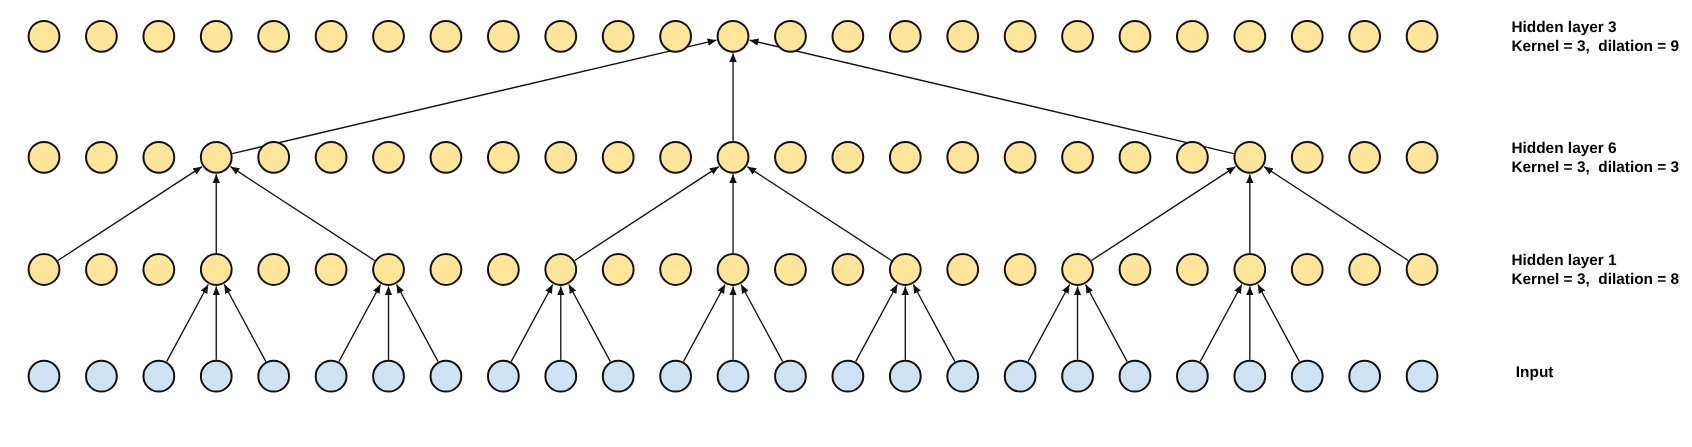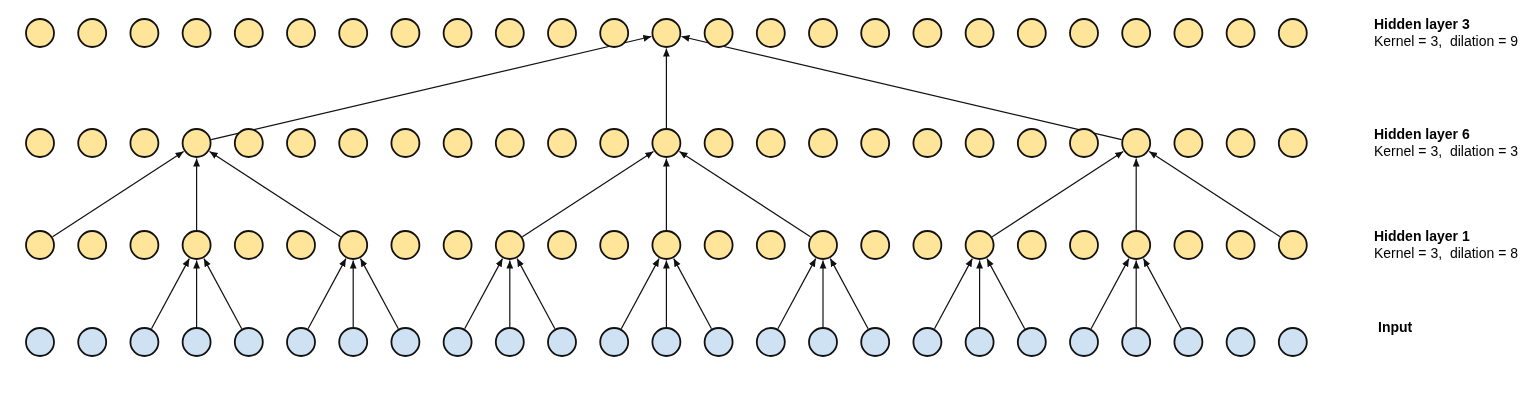--- a/index.html
+++ b/index.html
@@ -7,21 +7,21 @@
     position: relative;
     width: 1538px;
     height: 406px;
     background: #ffffff;
     overflow: hidden;
     font-family: "Liberation Sans", sans-serif;
   }
   .stage svg { position: absolute; left: 0; top: 0; display: block; }
   .label-block { position: absolute; left: 1344px; color: #000000; margin-left: 30px; }
   .label-title { font-size: 14px; line-height: 17px; font-weight: bold; white-space: pre; }
-  .label-sub   { font-size: 14px; line-height: 17px; font-weight: normal; white-space: pre; }
+  .label-sub   { font-size: 14px; line-height: 17px; font-weight: bold; white-space: pre; }
 </style>
 </head>
 <body>
 
 <div class="stage">
 
   <svg id="net-svg" width="1538" height="406" viewBox="0 0 1538 406">
       <defs>
         <marker id="arrowhead" markerUnits="userSpaceOnUse" markerWidth="10" markerHeight="9" refX="8" refY="4" orient="auto">
           <path d="M0,0.6 L8,4 L0,7.4 Z" fill="#111111"></path>
@@ -170,17 +170,17 @@
   <div class="label-block" style="top:126px">
     <div class="label-title">Hidden layer 6</div>
     <div class="label-sub">Kernel = 3,  dilation = 3</div>
   </div>
 
   <div class="label-block" style="top:228px">
     <div class="label-title">Hidden layer 1</div>
     <div class="label-sub">Kernel = 3,  dilation = 8</div>
   </div>
 
-  <div class="label-block" style="top:319px; left:1348px">
+  <div class="label-block" style="top:330px; left:1348px">
     <div class="label-title">Input</div>
   </div>
 
 </div>
 
 </body></html>

